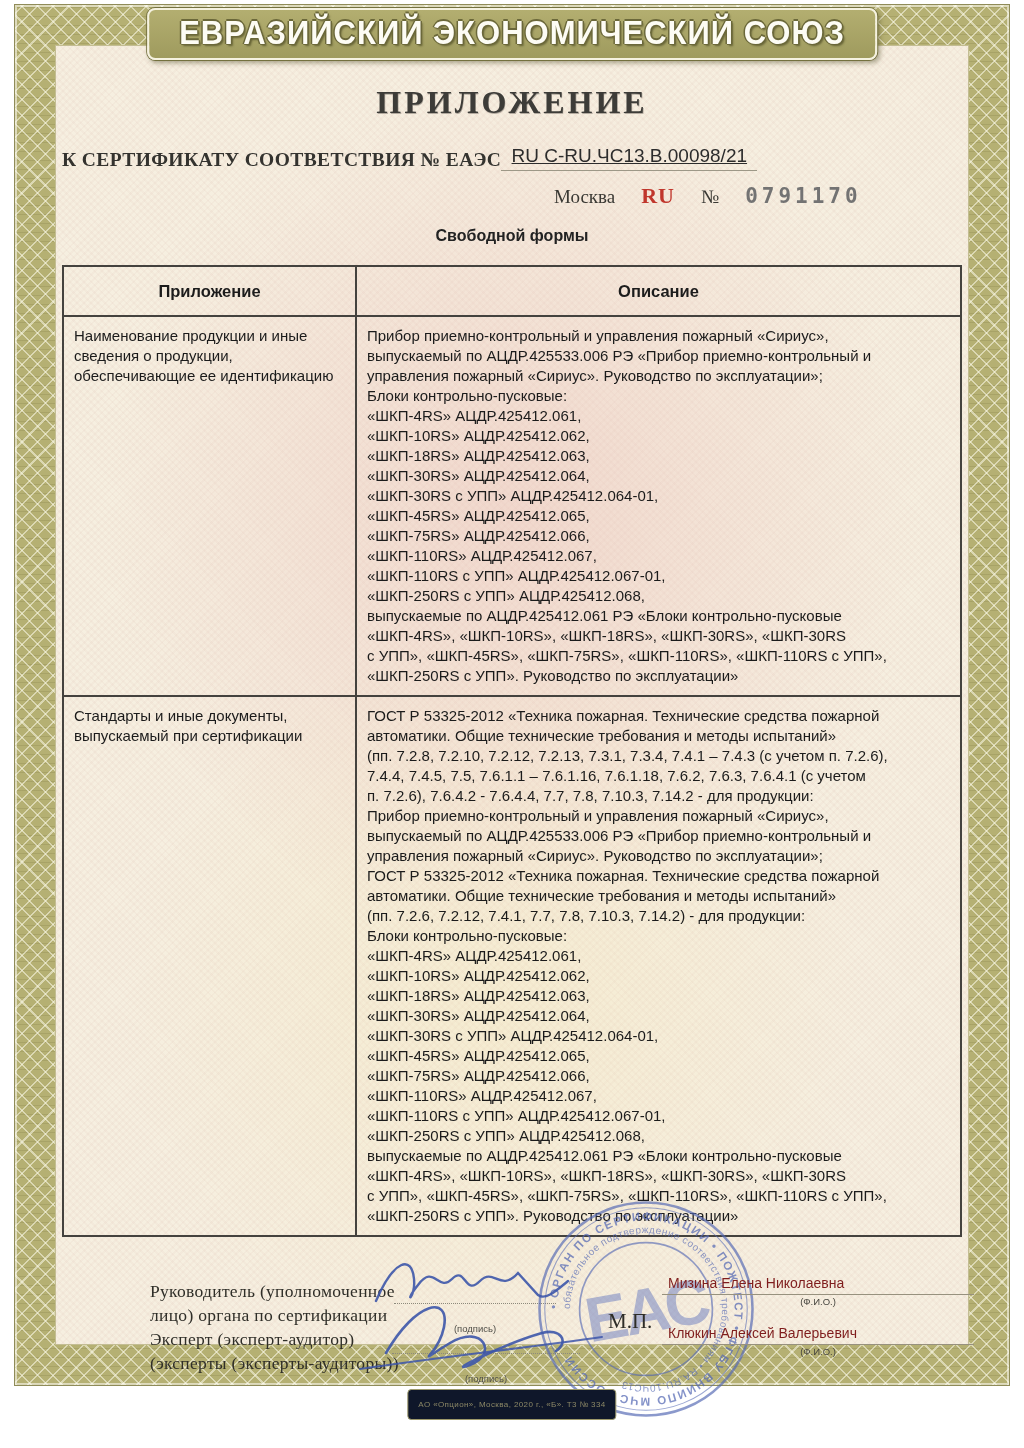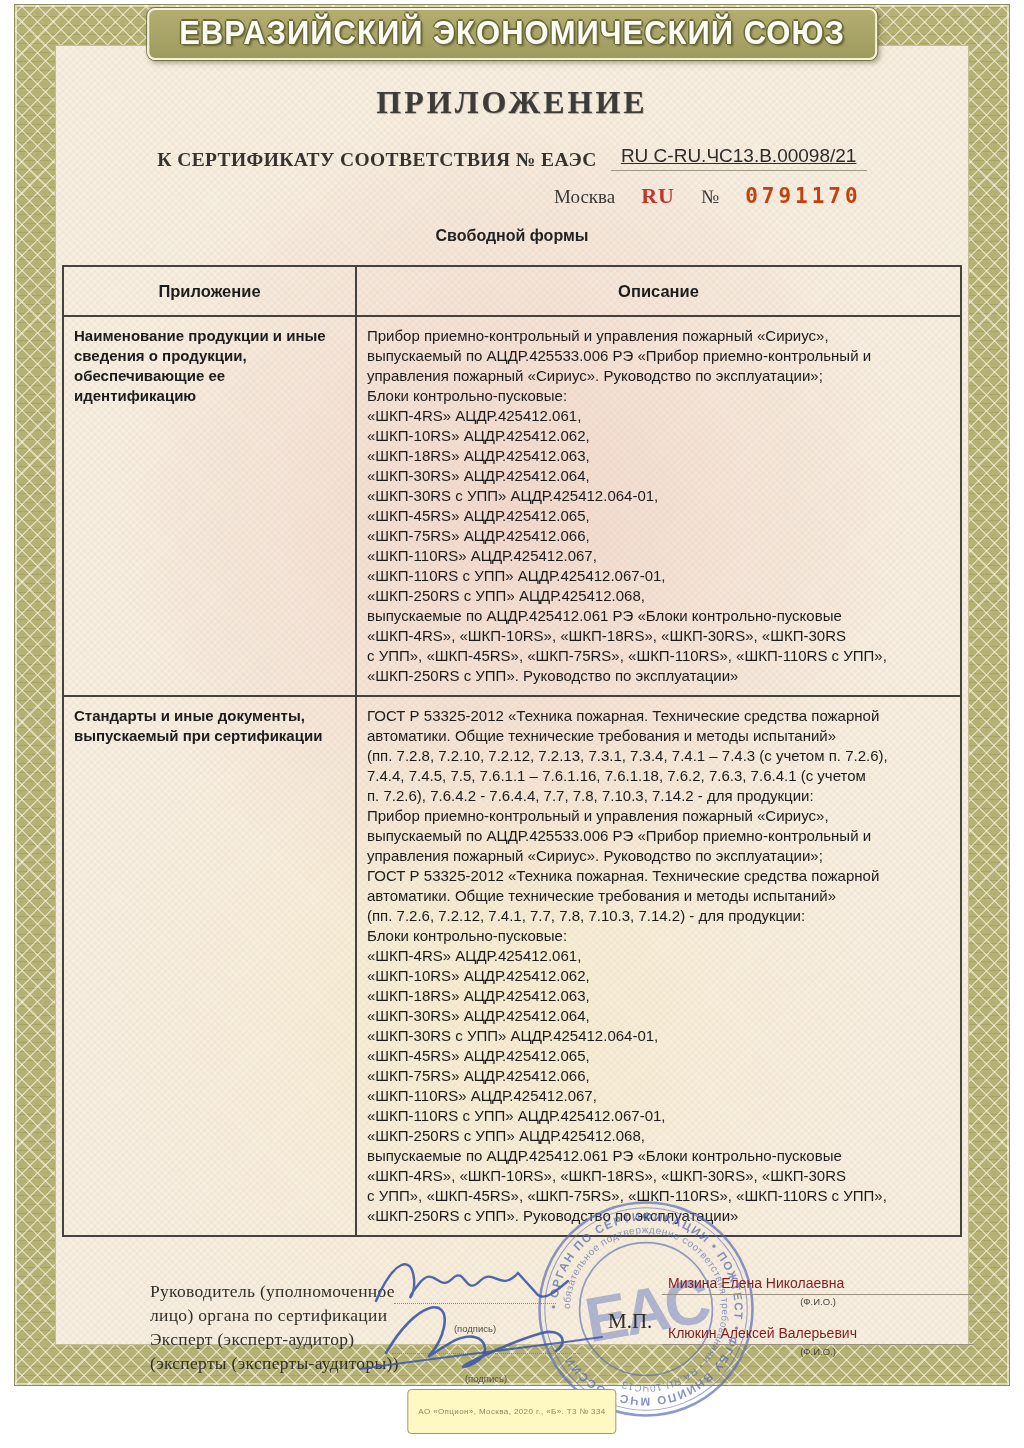--- a/index.html
+++ b/index.html
@@ -49,51 +49,51 @@
   
   .content { position:absolute; left:54px; right:54px; top:48px; z-index:2; padding:0 8px; }
 
   .doc-title {
     margin-top:36px; text-align:center;
     font-family:"Liberation Serif","DejaVu Serif",serif;
     font-weight:bold; font-size:32px; letter-spacing:3px; color:#3d3c38;
     text-shadow:0.6px 0.6px 0 rgba(60,55,50,.35);
   }
   .cert-line {
-    margin-top:24px; display:flex; justify-content:center; align-items:flex-end; gap:14px;
+    margin-top:24px; display:flex; align-items:flex-end; 
   }
   .cert-label {
     font-family:"Liberation Serif","DejaVu Serif",serif; font-weight:bold;
     font-size:19.5px; letter-spacing:.4px; color:#34332f;
   }
   .cert-number {
     font-size:19px; color:#2c2c2c; min-width:256px; text-align:center;
     border-bottom:1.5px solid #9d9887; padding:0 4px 3px;text-decoration:underline;
   }
   .series-line {
     margin-top:12px; display:flex; align-items:baseline; gap:26px;
     padding-left:492px;
   }
   .series-label { font-family:"Liberation Serif","DejaVu Serif",serif; font-size:19px; color:#3a3934; }
   .series-value { font-family:"Liberation Serif","DejaVu Serif",serif; font-weight:bold; font-size:22px; color:#c0362c; letter-spacing:1px; }
   .number-sign  { font-family:"Liberation Serif","DejaVu Serif",serif; font-size:19px; color:#3a3934; }
-  .blank-number { font-family:"DejaVu Sans Mono","Liberation Mono",monospace; font-weight:bold; font-size:21px; color:#c2410c; letter-spacing:4px; }
+  .blank-number { font-family:"DejaVu Sans Mono","Liberation Mono",monospace; font-weight:bold; font-size:21px; color:#737373; letter-spacing:4px; }
   .form-type { margin-top:18px; text-align:center; font-weight:bold; font-size:16px; color:#222; }
 
   
   table.main {
     margin-top:20px; width:100%; border-collapse:collapse; table-layout:fixed;
     border:2px solid #44423e;
   }
   table.main th, table.main td { border:2px solid #44423e; }
   table.main th {
     height:50px; font-size:16.5px; font-weight:bold; text-align:center; vertical-align:middle; color:#1c1c1c;
   }
   table.main td { vertical-align:top; padding:9px 10px; font-size:15px; line-height:20px; color:#1b1b1b; }
-  td.cell-label { font-weight:bold; white-space:pre-line; }
+  td.cell-label { font-weight:normal; white-space:pre-line; }
   .para { white-space:pre-line; }
   .para + .para { }
   col.c1 { width:293px; }
 
   
   .footer { position:relative; margin-top:26px; height:200px; }
   .sig-label {
     position:absolute; left:88px;
     font-family:Liberation Serif, serif;
     font-size:17.5px; line-height:24px; letter-spacing:.3px; color:#2f2e28;
@@ -109,22 +109,22 @@
   .mp { position:absolute; left:546px; top:46px; font-family:"Liberation Serif","DejaVu Serif",serif; font-size:21px; color:#2e2d27; z-index:3; }
   .name-block { position:absolute; width:312px; z-index:3; }
   .name-block .nm { display:block; font-size:14px; color:#7f1d1d; padding:0 6px 3px; border-bottom:1px solid #97917e; }
   .name-block .cap { display:block; text-align:center; font-size:9.5px; color:#45443e; margin-top:1px; }
   .name-block.n1 { left:600px; top:12px; }
   .name-block.n2 { left:600px; top:62px; }
   .stamp { position:absolute; left:468px; top:-70px; z-index:1; opacity:.85; }
 
   .print-info {
     position:absolute; left:50%; top:1389px; transform:translateX(-50%); z-index:7;
-    background:#fef9c3; border:1px solid #9d996a; border-radius:4px;
-    font-size:8px; letter-spacing:.4px; color:#8c8866; padding:17px 10px; white-space:nowrap;
+    background:#0f172a; border:1px solid #9d996a; border-radius:4px;
+    font-size:8px; letter-spacing:.4px; color:#8c8866; padding:10px 10px; white-space:nowrap;
   }
 </style>
 </head>
 <body>
 
 <div class="sheet">
 
   <div class="frame">
     <div class="paper"></div>
   </div>

